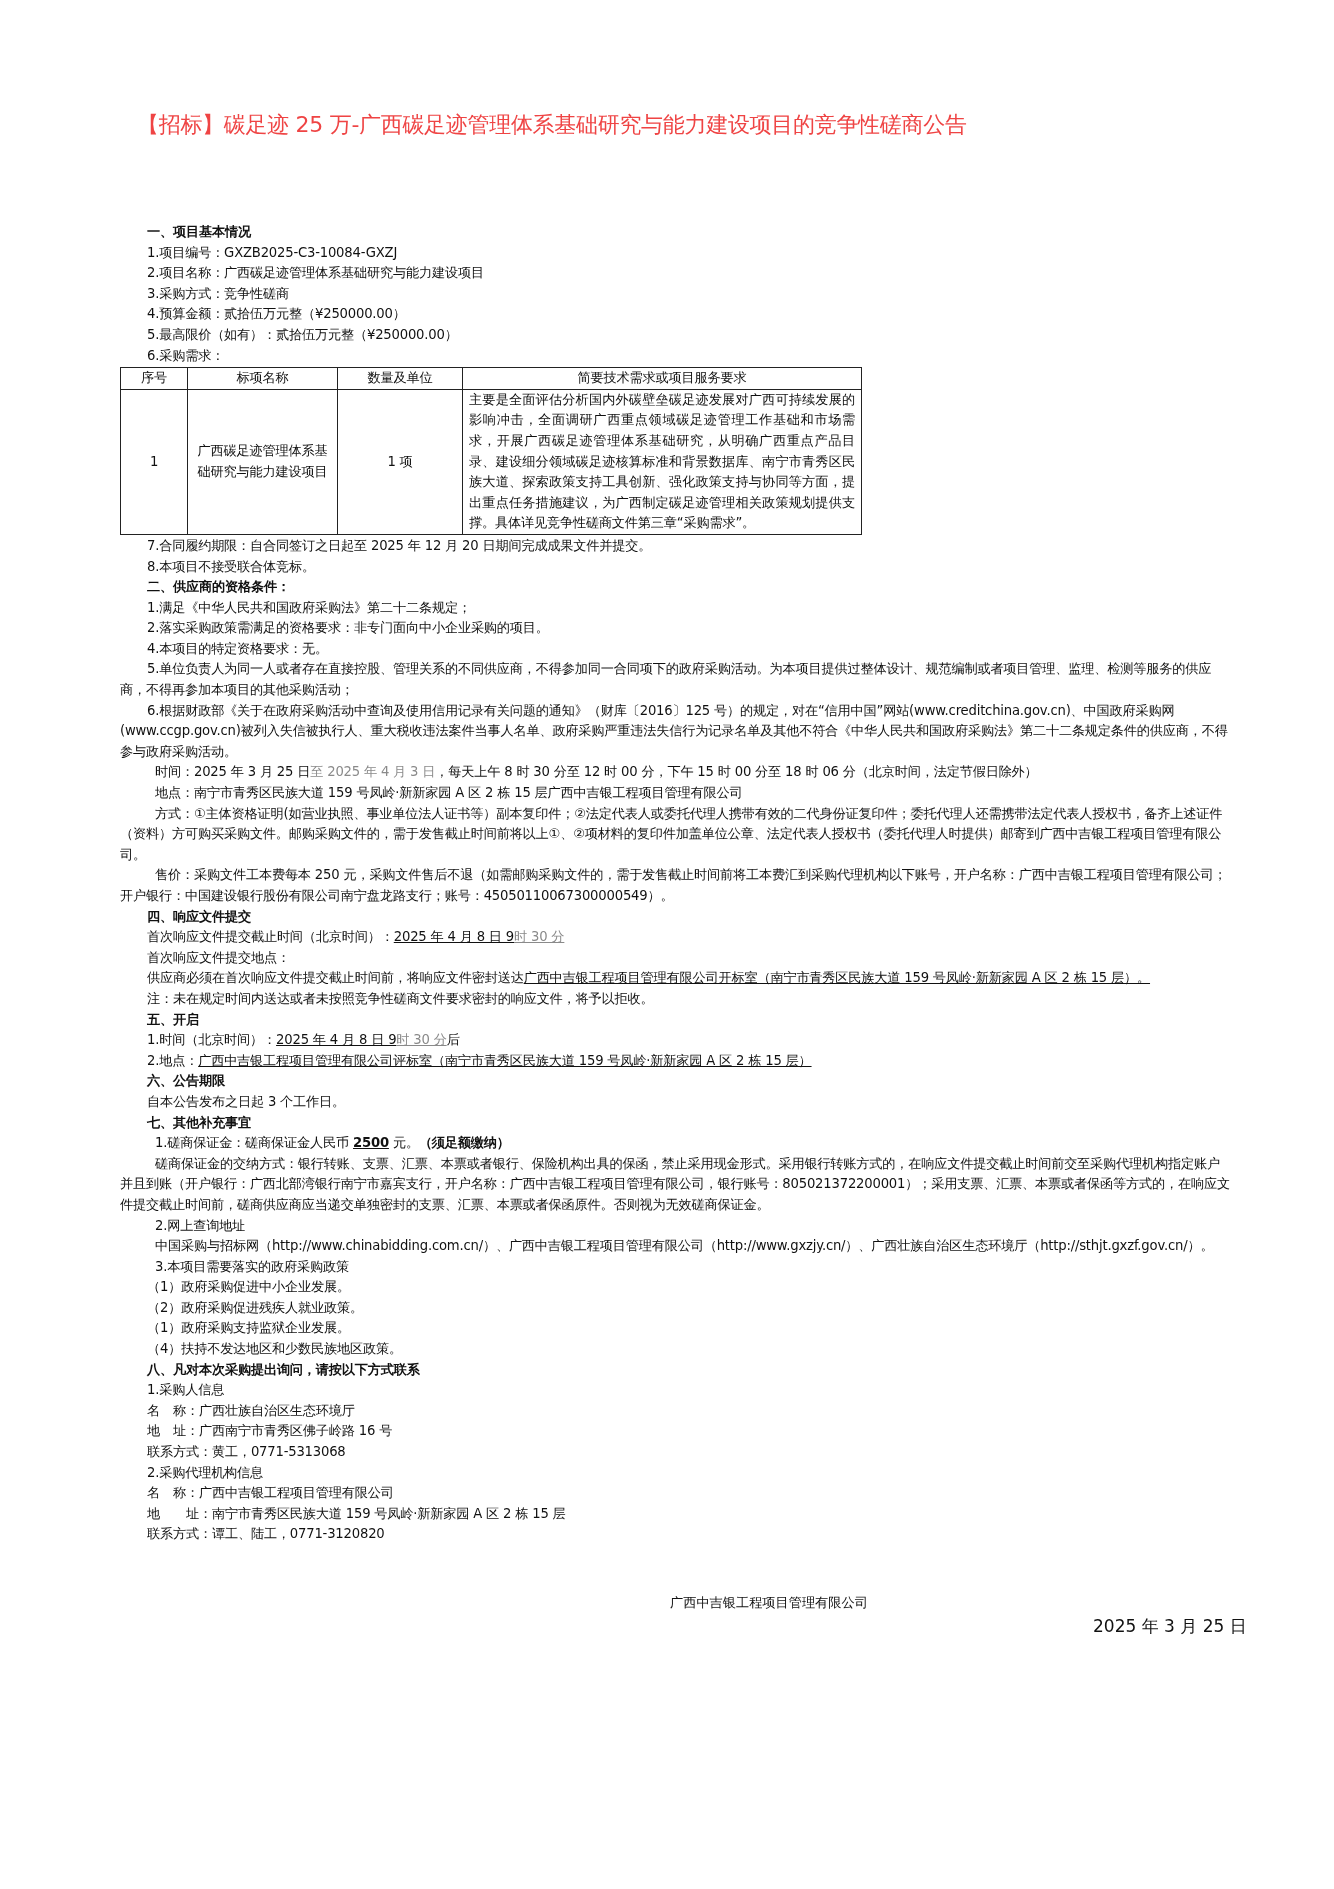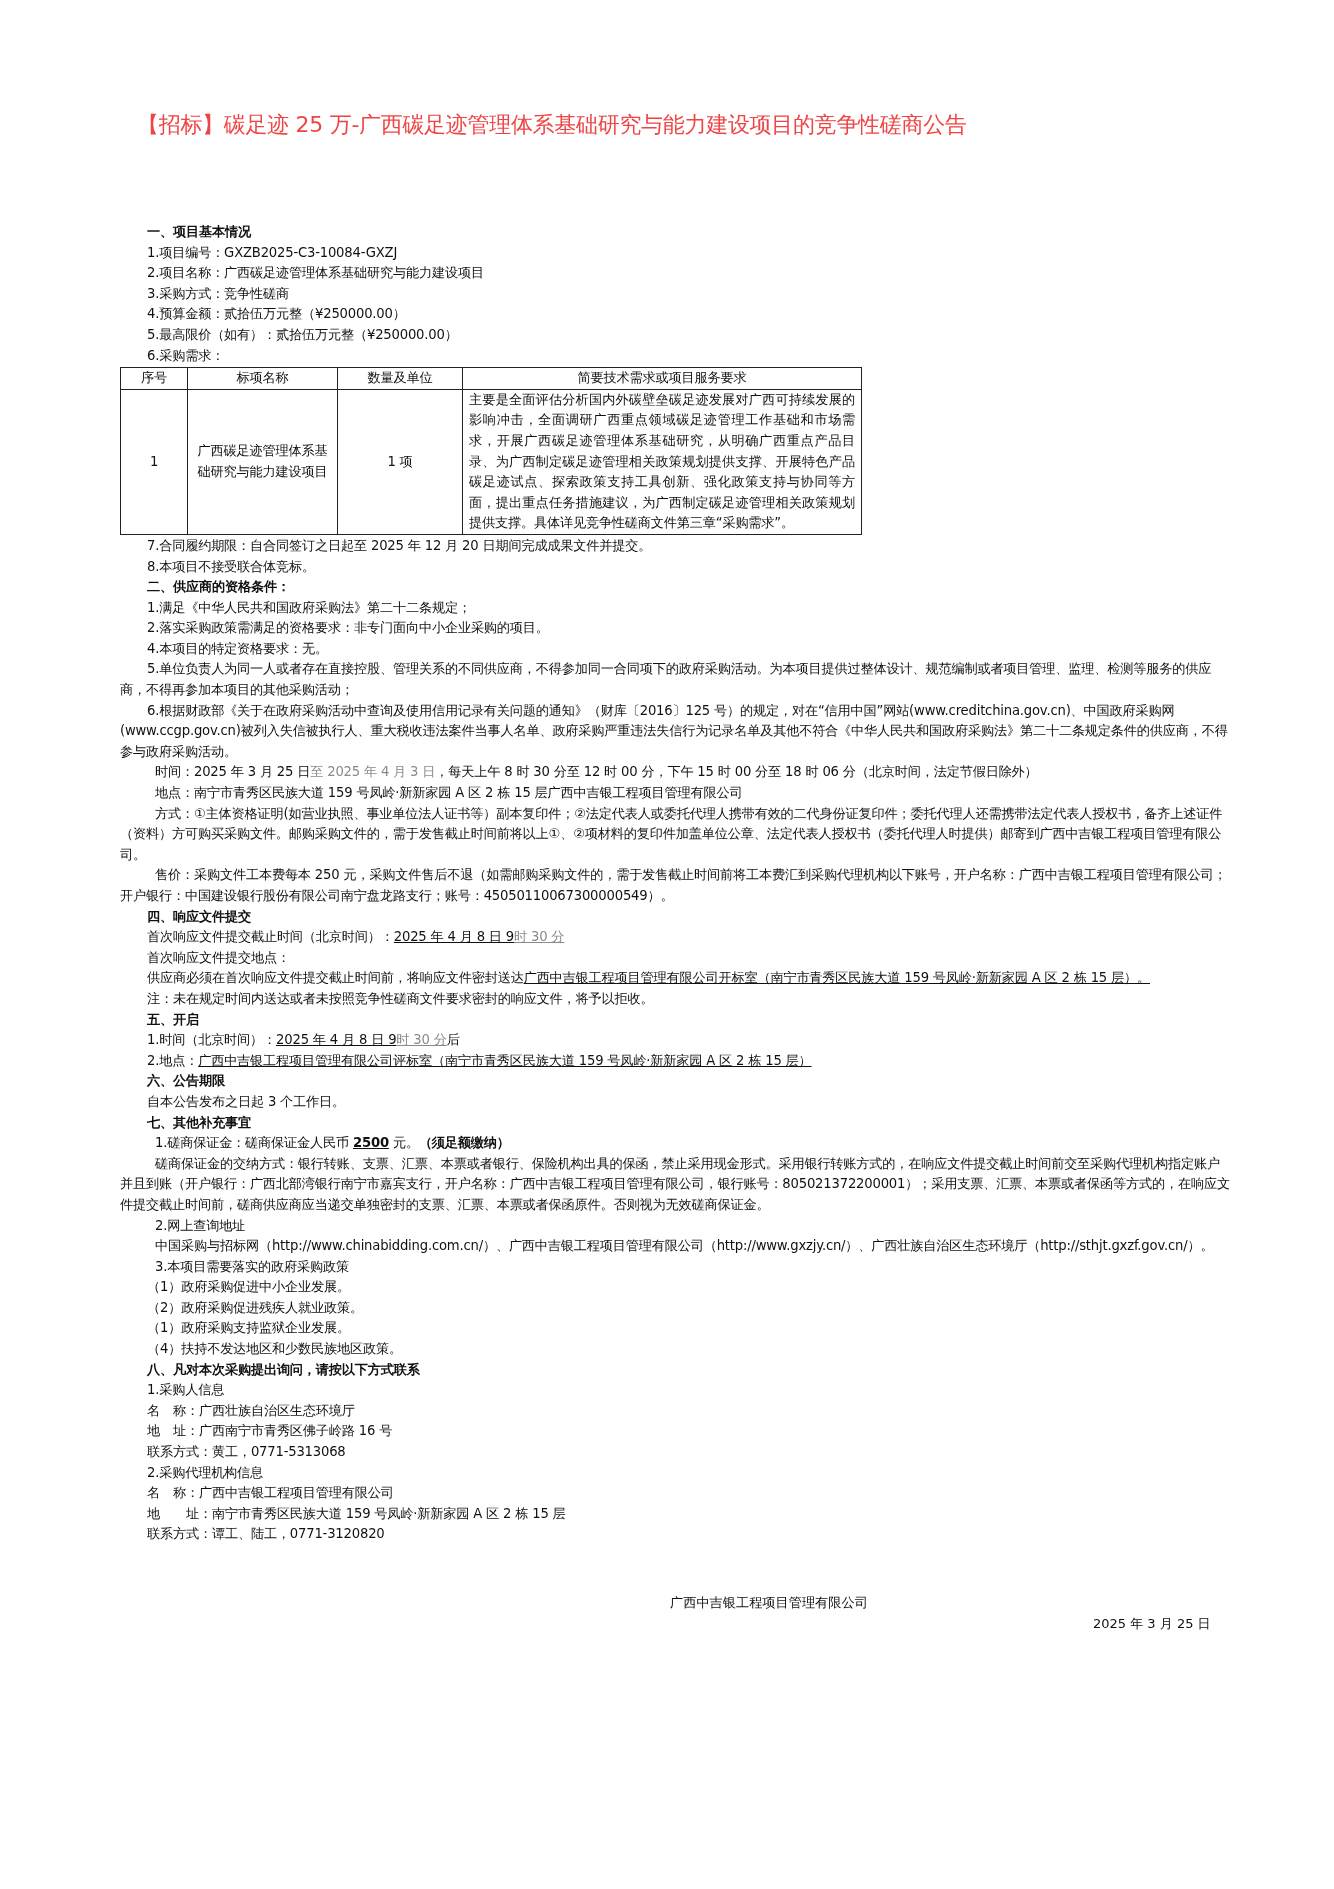--- a/index.html
+++ b/index.html
@@ -27,21 +27,21 @@
   .b { font-weight: bold; }
   table.req {
     border-collapse: collapse; width: 742px; margin: 1px 0 1px 0;
     font-size: 13.2px; line-height: 20.6px;
   }
   table.req th, table.req td { border: 1.3px solid #222; padding: 0 6px; }
   table.req th { font-weight: normal; text-align: center; height: 20px; }
   table.req td.c { text-align: center; }
   table.req td.desc { text-align: justify; padding: 0 6px; }
   .sig-org { position: absolute; left: 670px; top: 1594px; font-size: 13.2px; }
-  .sig-date { position: absolute; left: 1093px; top: 1615px; font-size: 13px; }
+  .sig-date { position: absolute; left: 1093px; top: 1615px; font-size: 17px; }
 </style>
 </head>
 <body>
 
 <div class="title">【招标】碳足迹 25 万-广西碳足迹管理体系基础研究与能力建设项目的竞争性磋商公告</div>
 
 <div class="doc">
 
   <div class="line h">一、项目基本情况</div>
   <div class="line ind">1.项目编号：GXZB2025-C3-10084-GXZJ</div>
@@ -62,21 +62,21 @@
         <tr>
       <th>序号</th>
       <th>标项名称</th>
       <th>数量及单位</th>
       <th>简要技术需求或项目服务要求</th>
     </tr>
     <tr>
       <td class="c">1</td>
       <td class="c">广西碳足迹管理体系基础研究与能力建设项目</td>
       <td class="c">1 项</td>
-      <td class="desc">主要是全面评估分析国内外碳壁垒碳足迹发展对广西可持续发展的影响冲击，全面调研广西重点领域碳足迹管理工作基础和市场需求，开展广西碳足迹管理体系基础研究，从明确广西重点产品目录、为广西制定碳足迹管理相关政策规划提供支撑、开展特色产品碳足迹试点、探索政策支持工具创新、强化政策支持与协同等方面，提出重点任务措施建议，为广西制定碳足迹管理相关政策规划提供支撑。具体详见竞争性磋商文件第三章“采购需求”。</td>
+      <td class="desc">主要是全面评估分析国内外碳壁垒碳足迹发展对广西可持续发展的影响冲击，全面调研广西重点领域碳足迹管理工作基础和市场需求，开展广西碳足迹管理体系基础研究，从明确广西重点产品目录、建设细分领域碳足迹核算标准和背景数据库、南宁市青秀区民族大道、探索政策支持工具创新、强化政策支持与协同等方面，提出重点任务措施建议，为广西制定碳足迹管理相关政策规划提供支撑。具体详见竞争性磋商文件第三章“采购需求”。</td>
     </tr>
   </tbody>
     </table>
 
   <div class="line ind">7.合同履约期限：自合同签订之日起至 2025 年 12 月 20 日期间完成成果文件并提交。</div>
   <div class="line ind">8.本项目不接受联合体竞标。</div>
 
   <div class="line h">二、供应商的资格条件：</div>
   <div class="line ind">1.满足《中华人民共和国政府采购法》第二十二条规定；</div>
   <div class="line ind">2.落实采购政策需满足的资格要求：非专门面向中小企业采购的项目。</div>

